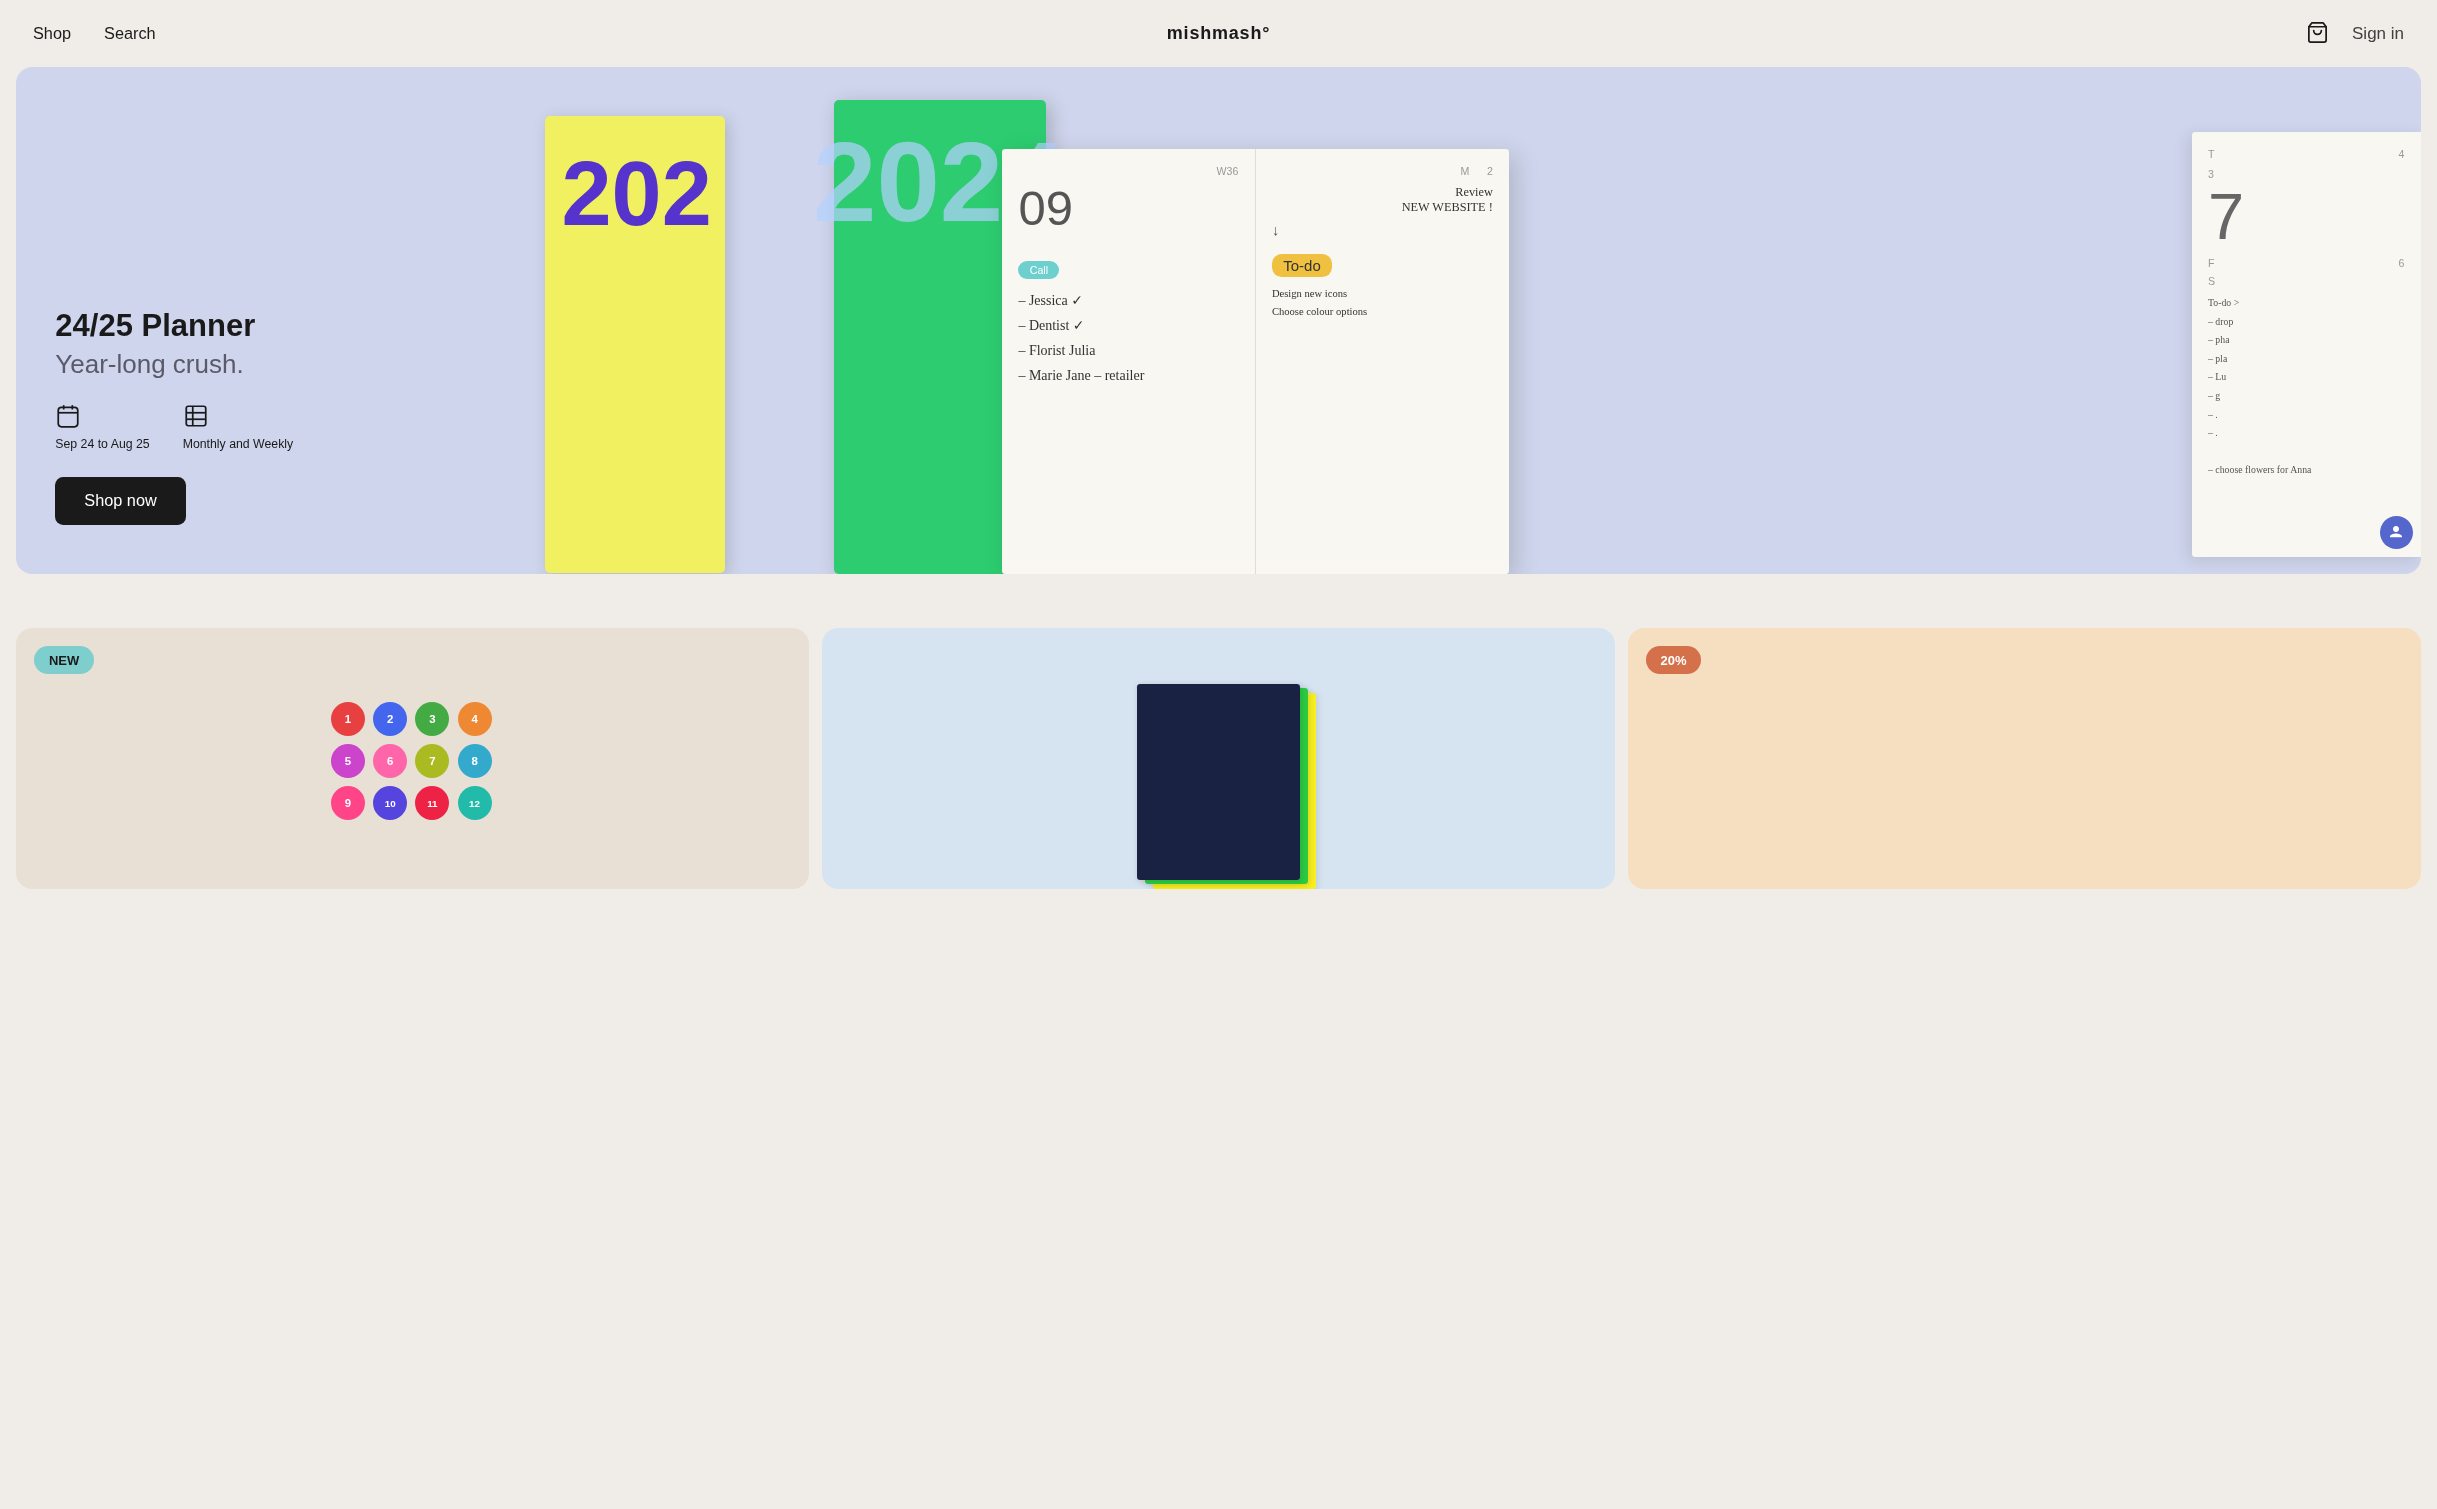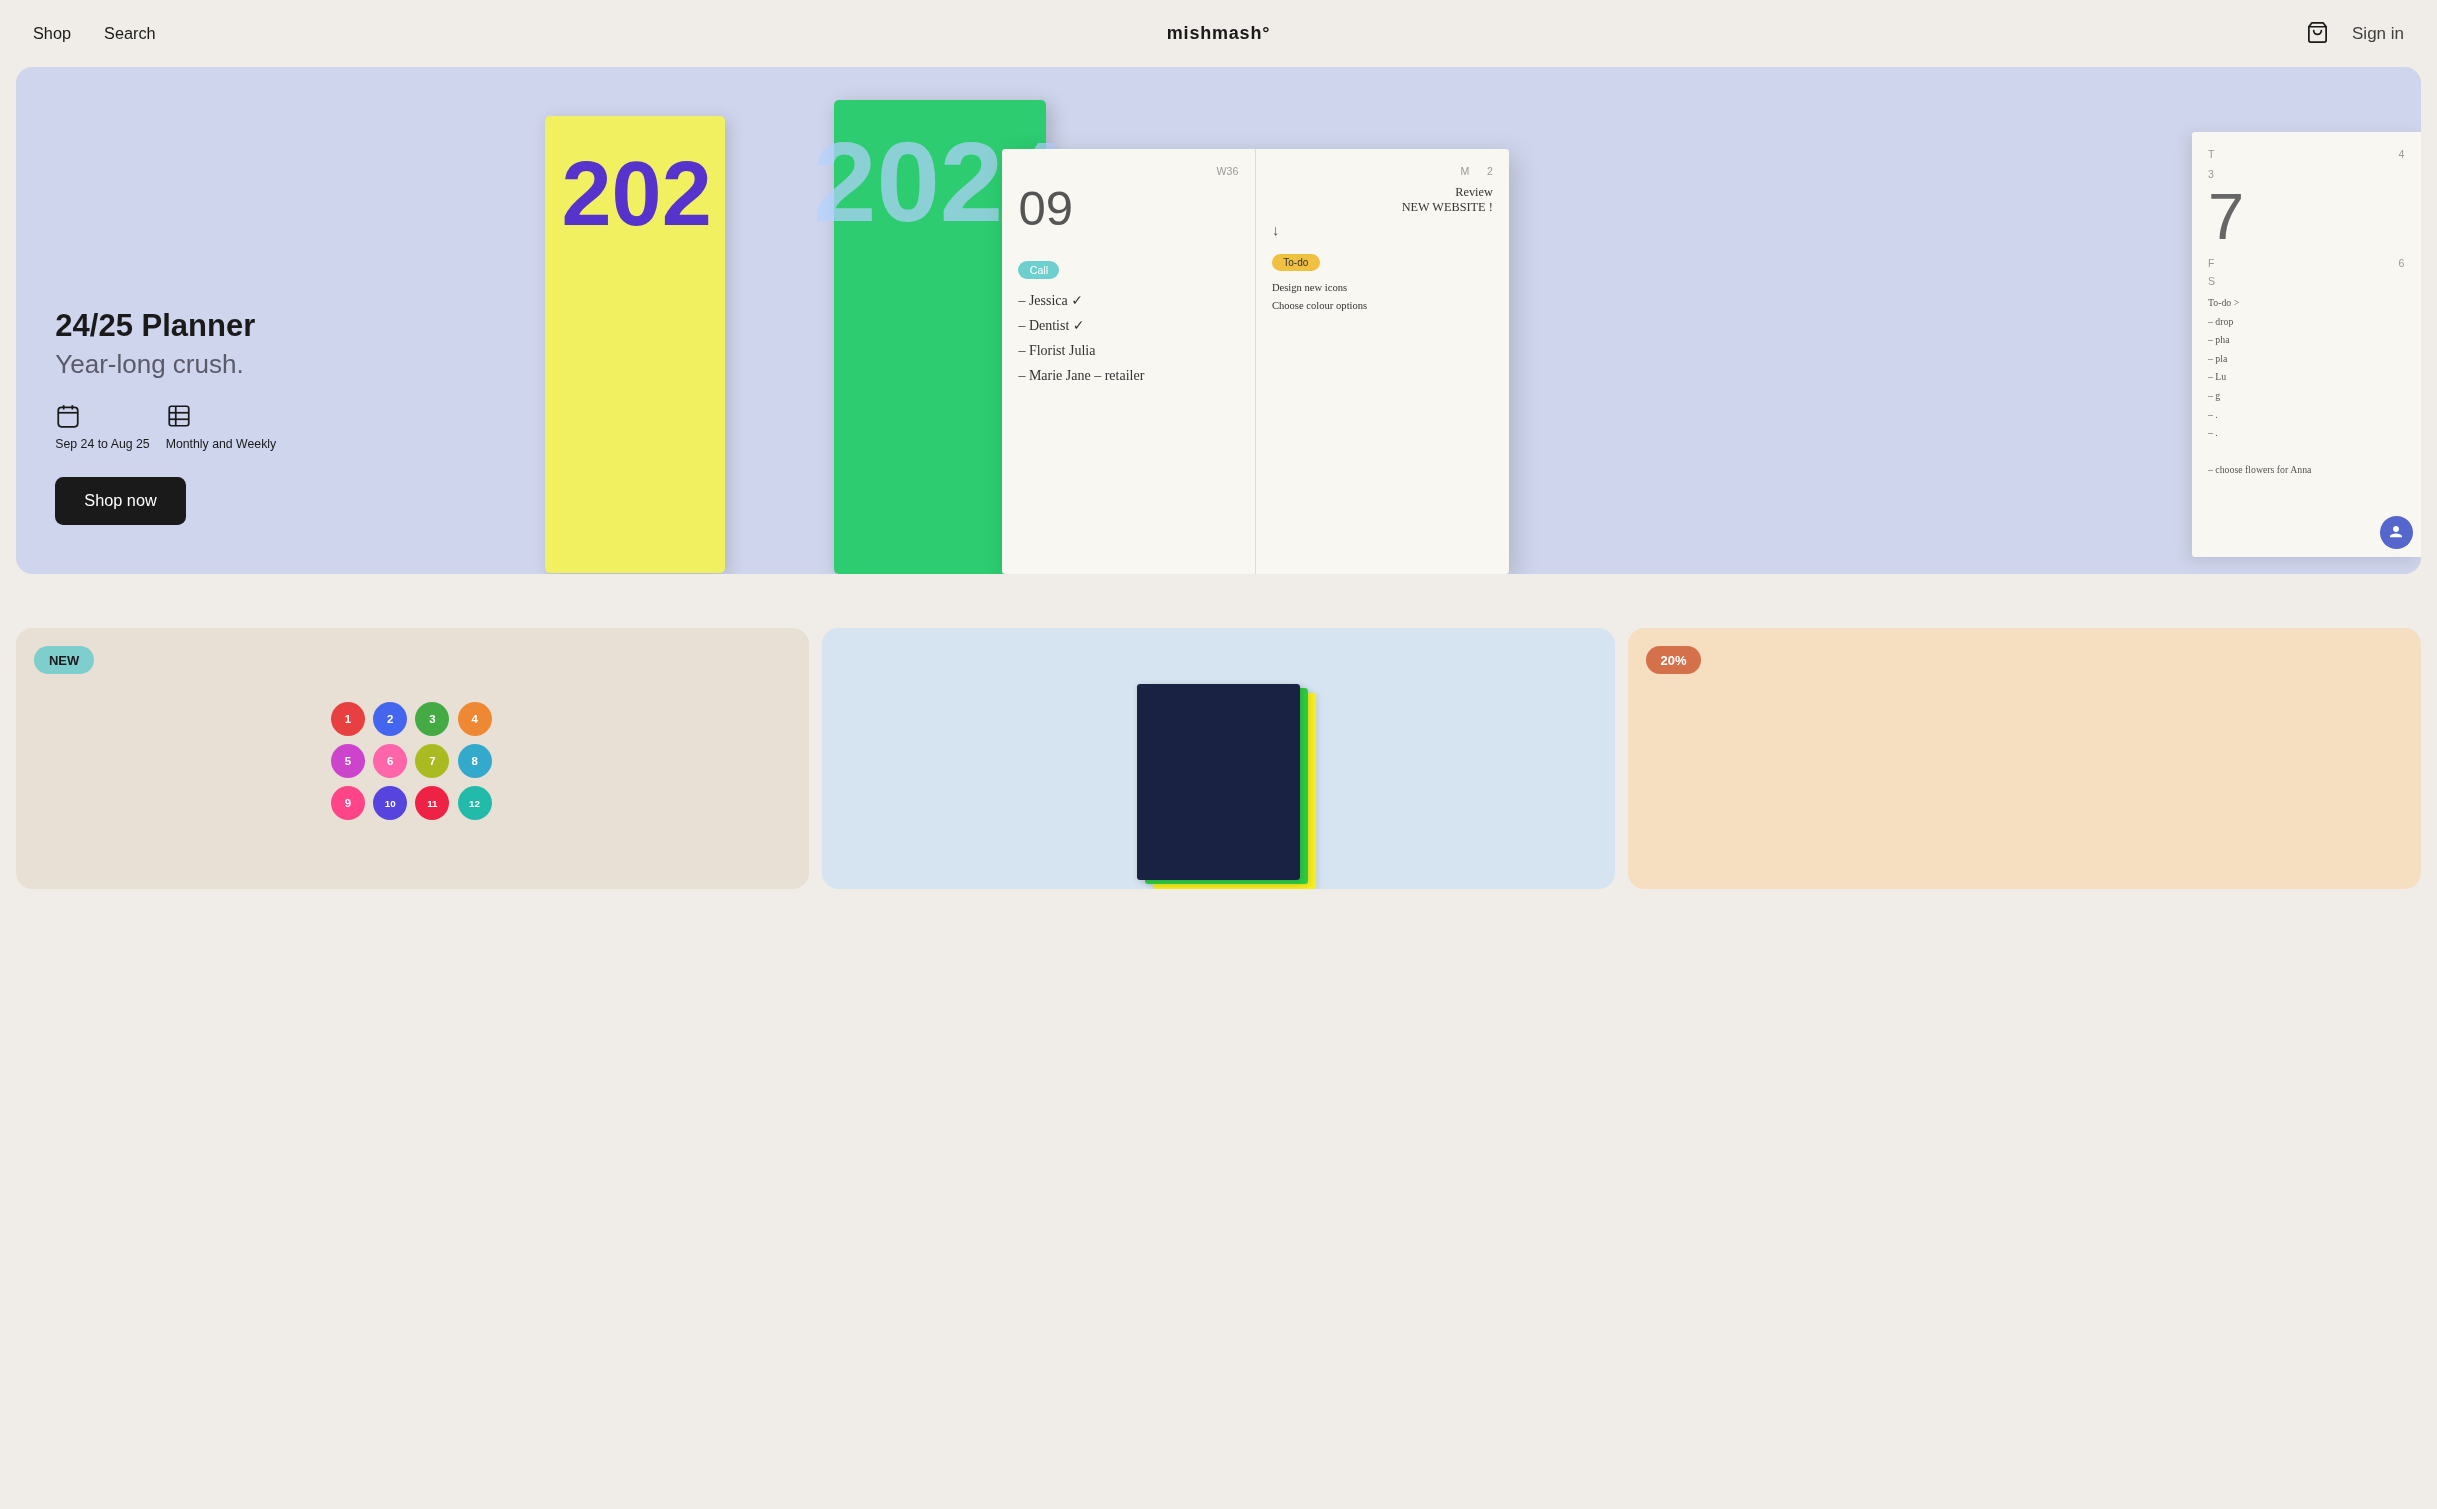--- a/index.html
+++ b/index.html
@@ -78,21 +78,21 @@
       margin-bottom: 4.9px;
     }
     .hero-subtitle {
       font-size: 26px;
       font-weight: 400;
       color: #5a5a6a;
       margin-bottom: 23px;
     }
     .hero-meta {
       display: flex;
-      gap: 16px;
+      gap: 33px;
       margin-bottom: 26px;
       align-items: flex-start;
     }
     .hero-meta-item {
       display: flex;
       flex-direction: column;
       align-items: flex-start;
       gap: 4.9px;
     }
     .hero-meta-icon {
@@ -220,21 +220,21 @@
       font-size: 10.6px;
       color: #999;
       text-align: right;
     }
     .todo-tag {
       display: inline-block;
       background: #f0c040;
       color: #333;
       border-radius: 9.8px;
       padding: 3.3px 11.4px;
-      font-size: 10px;
+      font-size: 15px;
       margin: 8.2px 0;
     }
     .page-right-text {
       font-family: 'Segoe Script', 'Comic Sans MS', cursive;
       font-size: 10.6px;
       color: #333;
       line-height: 1.7;
     }
     
     .planner-far-right {

